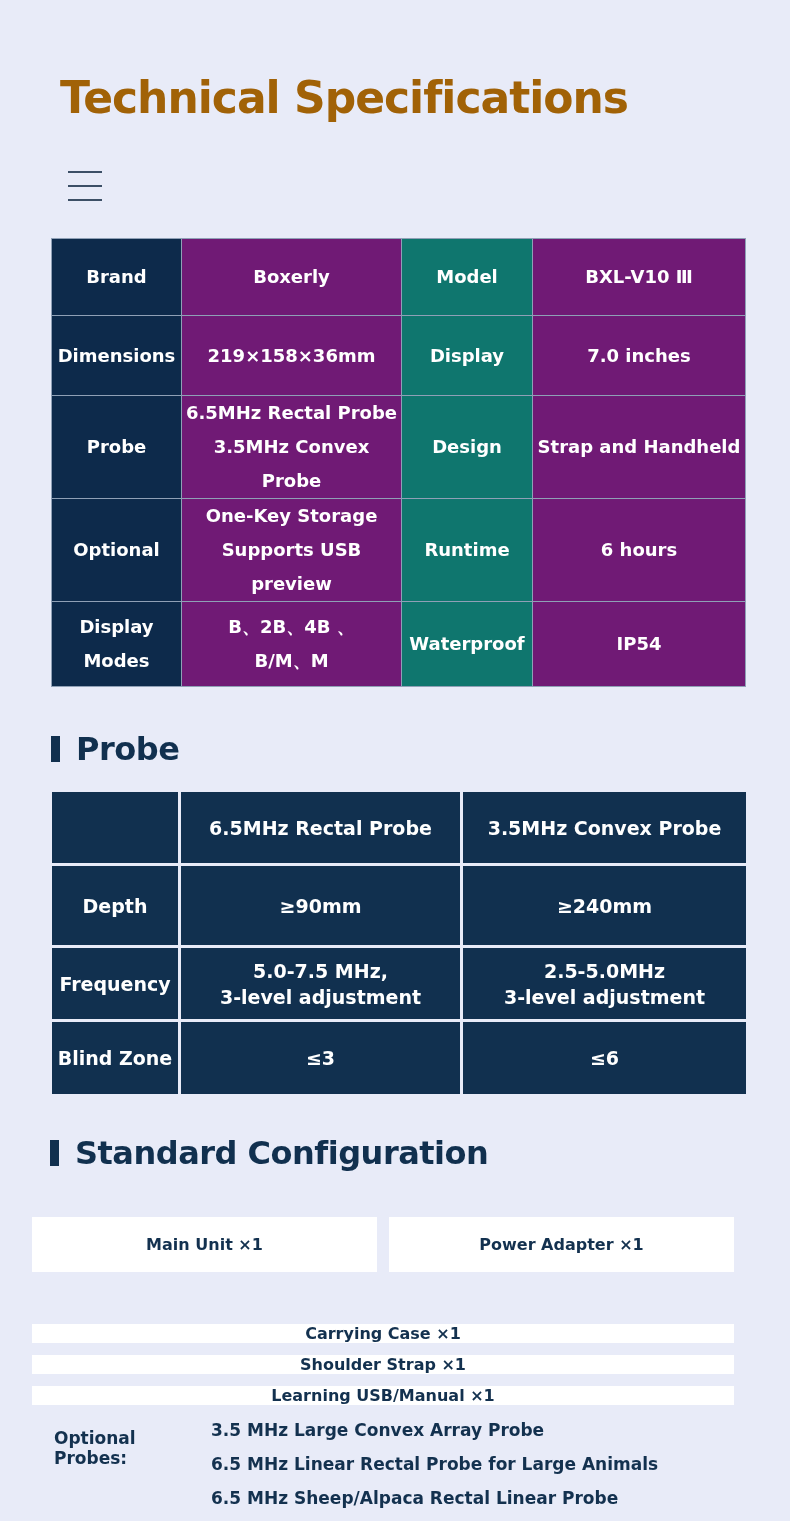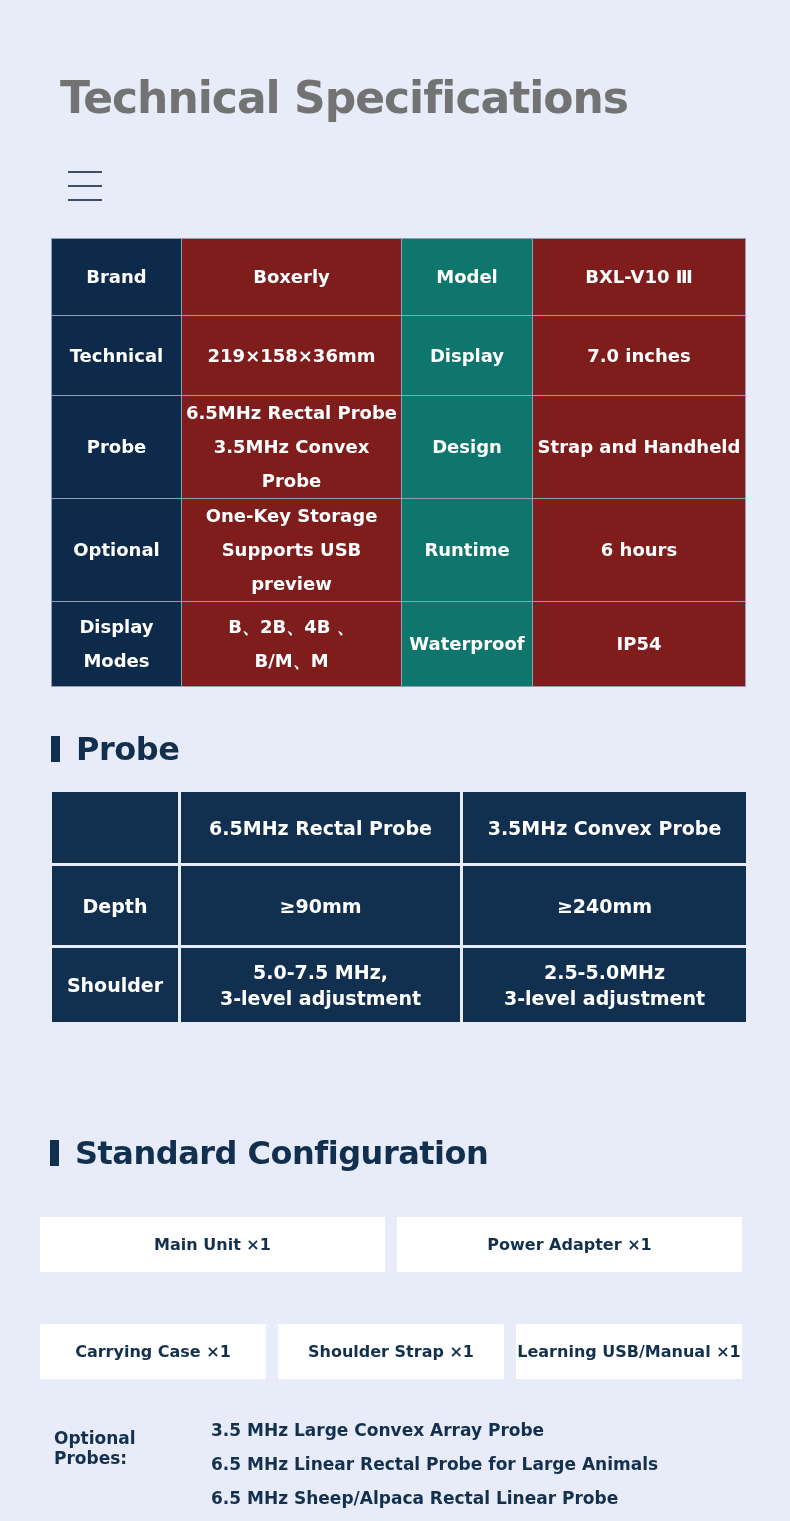--- a/index.html
+++ b/index.html
@@ -1,38 +1,38 @@
 <!DOCTYPE html>
 <html><head>
 <meta charset="utf-8">
 <style>
   * { box-sizing: border-box; margin: 0; padding: 0; }
   html, body { width: 790px; height: 1521px; background: #e8ebf8; overflow: hidden; }
   body { font-family: "DejaVu Sans", "Liberation Sans", sans-serif; color: #13314f; position: relative; }
-  .title { position: absolute; left: 60px; top: 72px; font-size: 44px; font-weight: bold; color: #737373; letter-spacing: -1px; }
+  .title { position: absolute; left: 60px; top: 72px; font-size: 44px; font-weight: bold; color: #a16207; letter-spacing: -1px; }
   .menu-icon { position: absolute; left: 68px; top: 170px; width: 34px; height: 32px; }
   .menu-icon span { position: absolute; left: 0; width: 34px; height: 2px; background: #3c4f66; }
   .menu-icon span:nth-child(1){top:1px} .menu-icon span:nth-child(2){top:15px} .menu-icon span:nth-child(3){top:29px}
 
   .spec-table { position: absolute; left: 51px; top: 238px; width: 695px; border-collapse: collapse; }
   .spec-table td { border: 1.5px solid #8fa0b6; color: #fff; font-weight: bold; font-size: 18px; text-align: center; line-height: 34px; }
   .spec-table td.lbl { background: #0d2a4b; }
-  .spec-table td.val { background: #7f1d1d; }
+  .spec-table td.val { background: #701a75; }
   .spec-table td.lbl2 { background: #0f766e; }
 
   .section-head { position: absolute; display: flex; align-items: center; font-weight: bold; color: #11304f; }
   .section-head .bar { width: 9px; height: 26px; background: #11304f; margin-right: 16px; }
   .section-head .txt { font-size: 32px; letter-spacing: -0.5px; }
 
   .probe-table { position: absolute; left: 52px; top: 792px; width: 694px; border-collapse: separate; border-spacing: 0; }
   .probe-table td { background: #11304f; color: #fff; font-weight: bold; font-size: 19px; text-align: center; line-height: 26px; border-right: 3px solid #e8ebf8; border-bottom: 3px solid #e8ebf8; }
   .probe-table tr td:last-child { border-right: none; }
   .probe-table tr:last-child td { border-bottom: none; }
 
-  .config { position: absolute; left: 40px; width: 702px; display: flex; gap: 12px; }
+  .config { position: absolute; left: 32px; width: 702px; display: flex; gap: 12px; }
   .config .box { flex: 1; height: 55px; background: #fff; display: flex; align-items: center; justify-content: center; font-size: 16px; font-weight: bold; color: #13314f; }
 
   .optional { position: absolute; left: 54px; top: 1413px; font-size: 17px; font-weight: bold; color: #13314f; }
   .optional .row { display: flex; height: 34px; align-items: center; }
   .optional .lbl { width: 157px; margin-top: 36px; }
 </style>
 </head>
 <body>
 
 <h1 class="title">Technical Specifications</h1>
@@ -44,21 +44,21 @@
 
 <table class="spec-table">
   <tbody>
       <tr style="height:77px">
     <td class="lbl" style="width:130px">Brand</td>
     <td class="val" style="width:220px">Boxerly</td>
     <td class="lbl2" style="width:131px">Model</td>
     <td class="val">BXL-V10 Ⅲ</td>
   </tr>
   <tr style="height:80px">
-    <td class="lbl">Technical</td>
+    <td class="lbl">Dimensions</td>
     <td class="val">219×158×36mm</td>
     <td class="lbl2">Display</td>
     <td class="val">7.0 inches</td>
   </tr>
   <tr style="height:96px">
     <td class="lbl">Probe</td>
     <td class="val ml">6.5MHz Rectal Probe<br>3.5MHz Convex Probe</td>
     <td class="lbl2">Design</td>
     <td class="val">Strap and Handheld</td>
   </tr>
@@ -88,37 +88,42 @@
     <td style="width:129px"></td>
     <td style="width:282px">6.5MHz Rectal Probe</td>
     <td>3.5MHz Convex Probe</td>
   </tr>
   <tr style="height:82px">
     <td>Depth</td>
     <td>≥90mm</td>
     <td>≥240mm</td>
   </tr>
   <tr style="height:74px">
-    <td>Shoulder</td>
+    <td>Frequency</td>
     <td class="ml">5.0-7.5 MHz,<br>3-level adjustment</td>
     <td class="ml">2.5-5.0MHz<br>3-level adjustment</td>
+  </tr>
+  <tr style="height:72px">
+    <td>Blind Zone</td>
+    <td>≤3</td>
+    <td>≤6</td>
   </tr>
 </tbody>
   </table>
 
 <div class="section-head" style="left:50px; top:1134px;">
   <div class="bar"></div>
   <div class="txt">Standard Configuration</div>
 </div>
 
 <div class="config" style="top:1217px;">
   <div class="box">Main Unit ×1</div>
   <div class="box">Power Adapter ×1</div>
 </div>
-<div class="config" style="top:1324px;">
+<div class="config" style="top:1324px;flex-direction:column;">
   <div class="box">Carrying Case ×1</div>
   <div class="box">Shoulder Strap ×1</div>
   <div class="box">Learning USB/Manual ×1</div>
 </div>
 
 <div class="optional">
   <div class="row">
       <span class="lbl">Optional Probes:</span>
       <span>3.5 MHz Large Convex Array Probe</span>
     </div>

